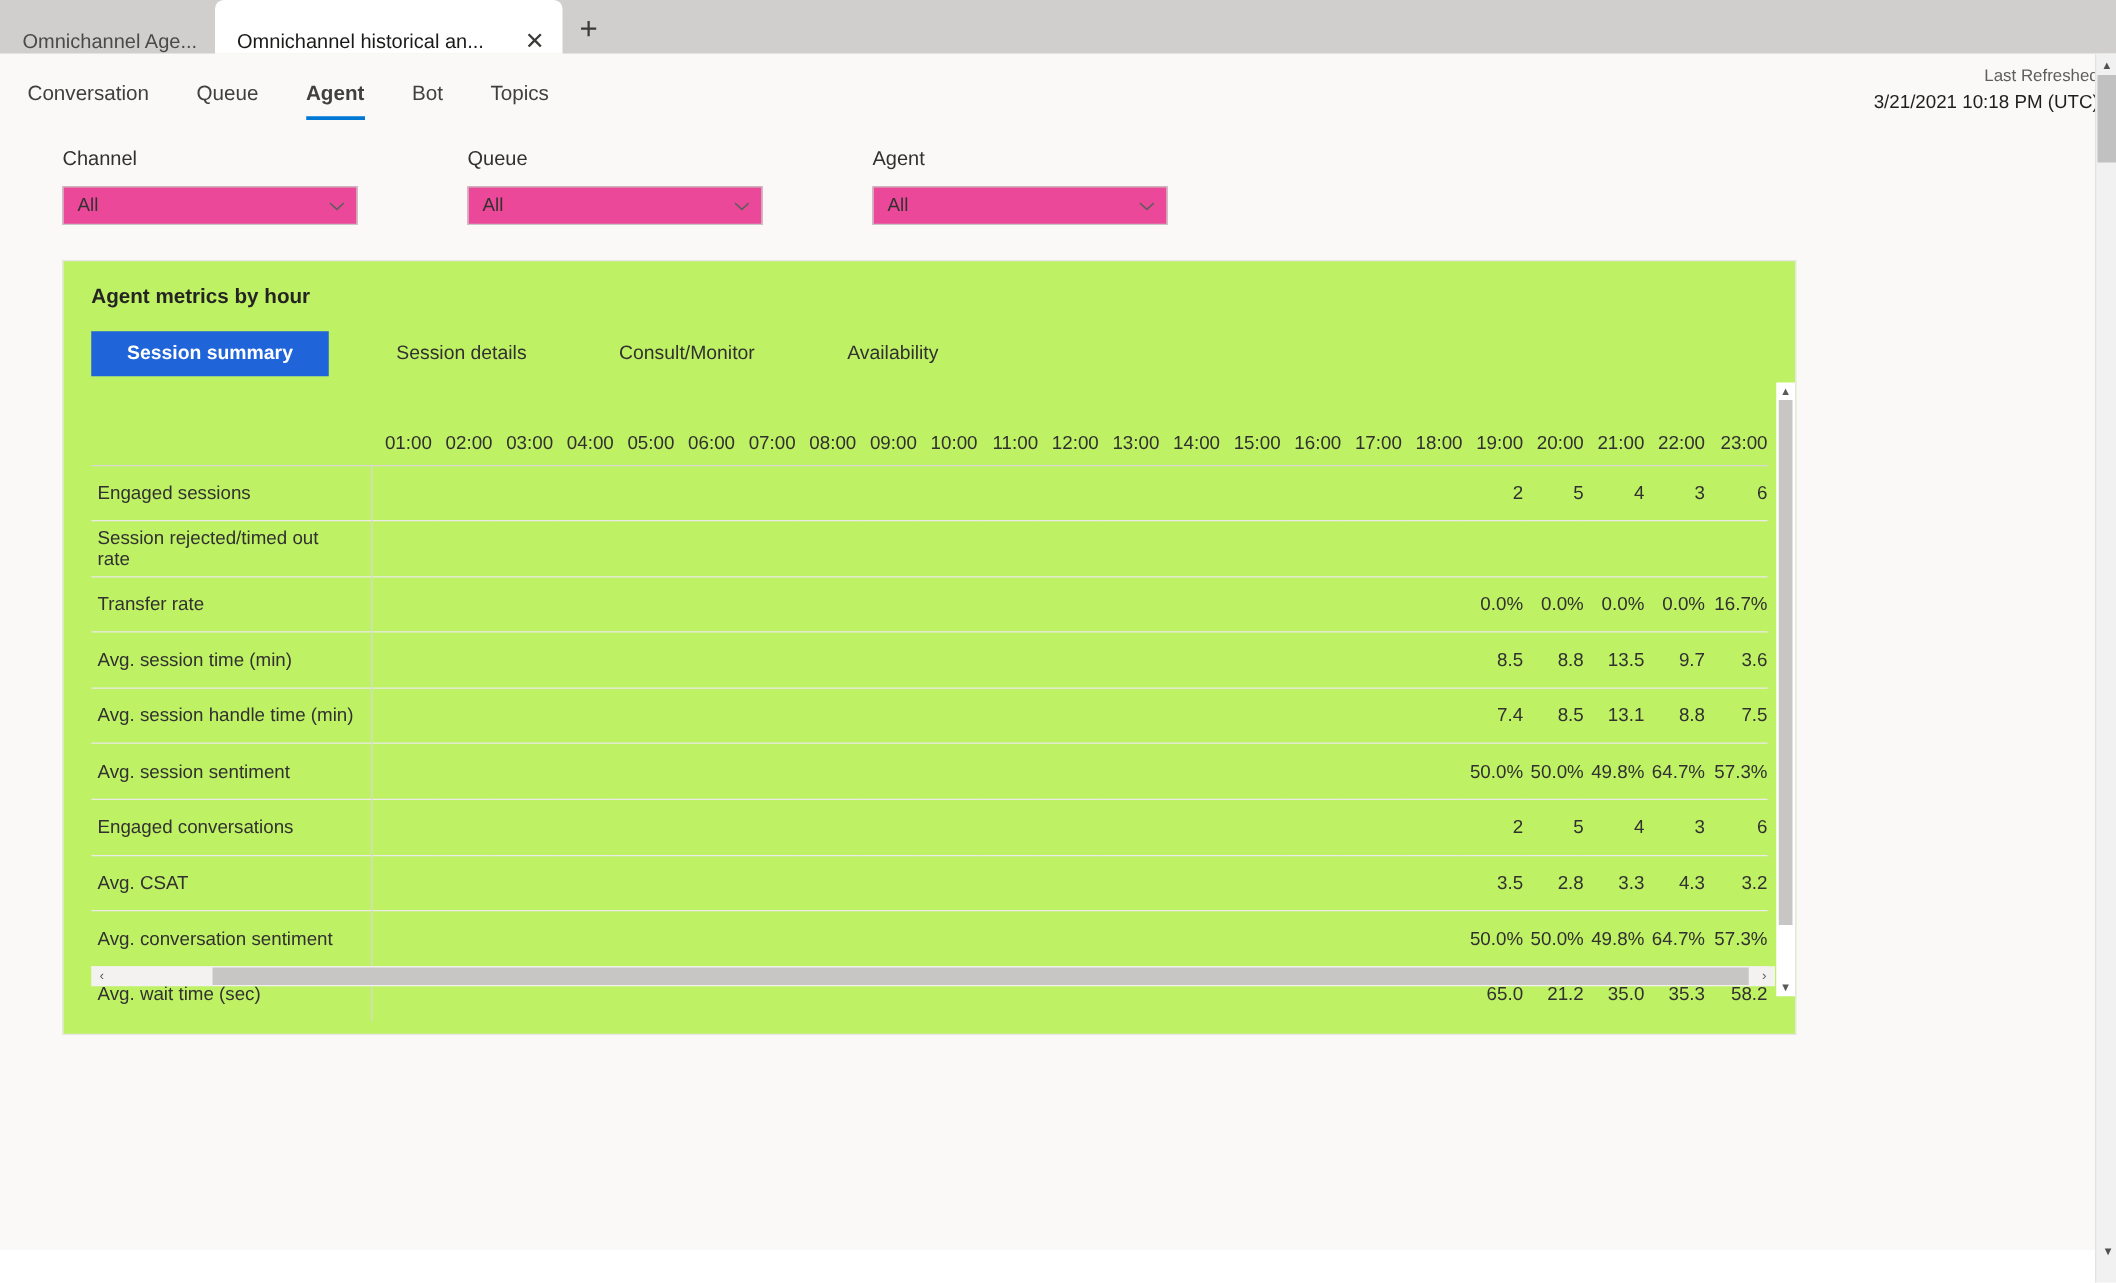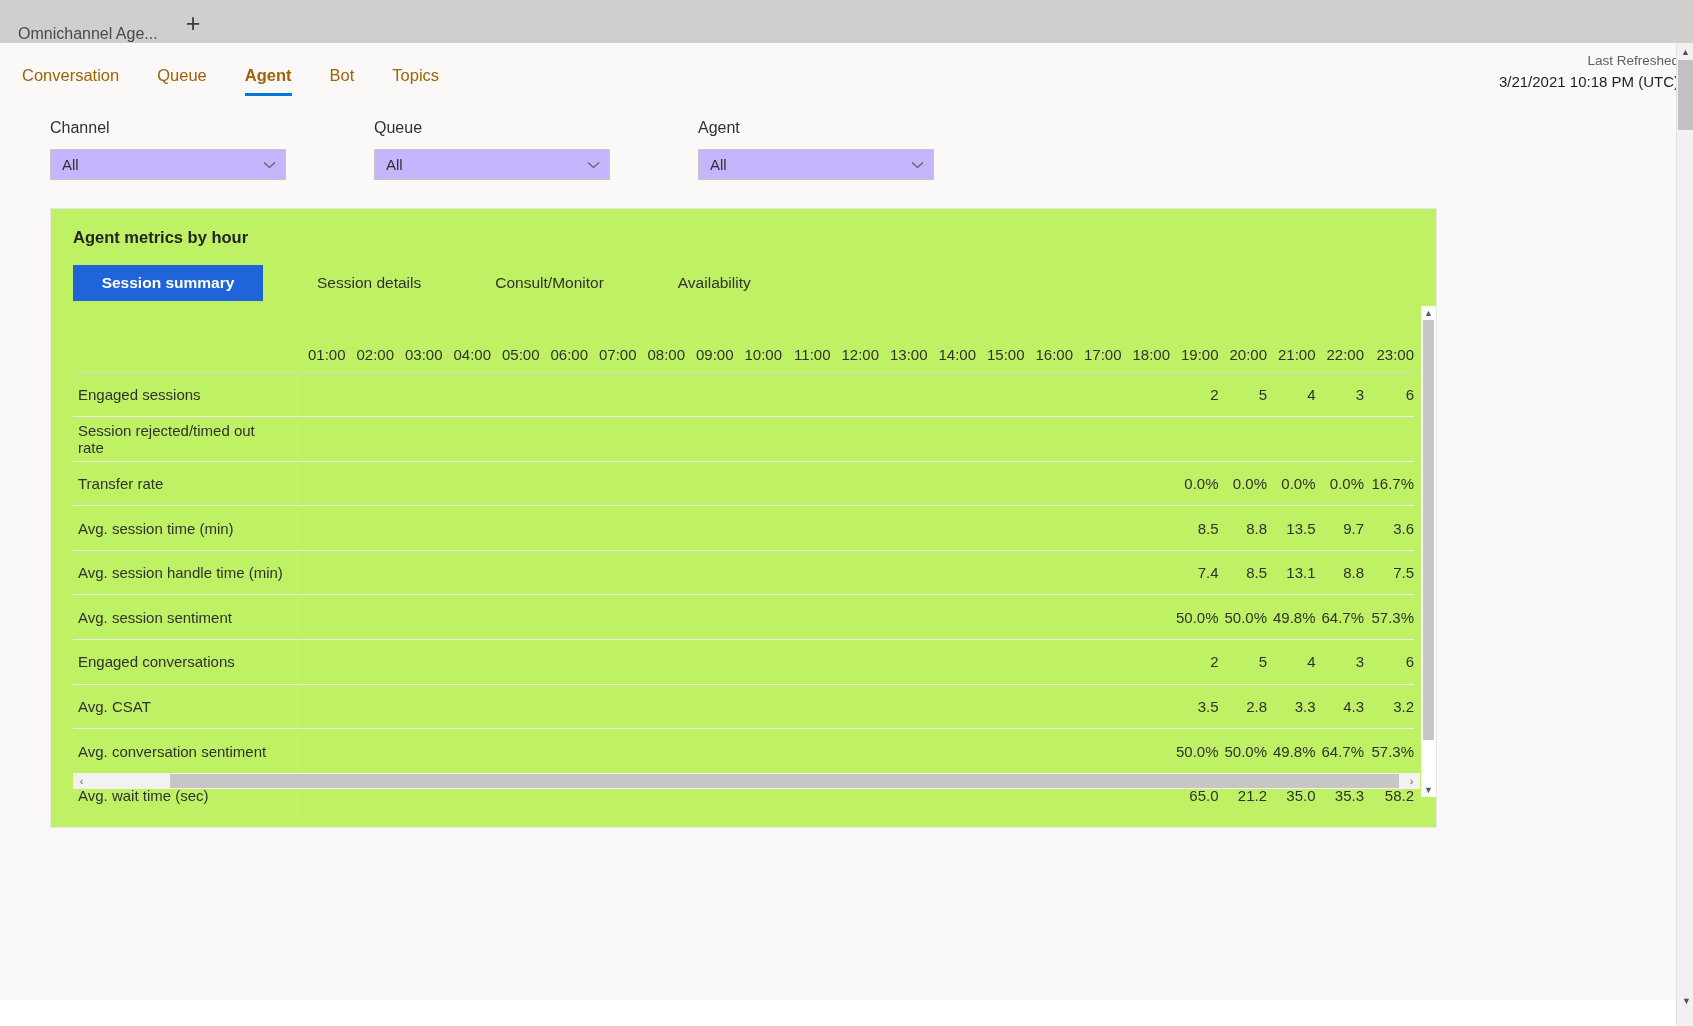--- a/index.html
+++ b/index.html
@@ -61,21 +61,21 @@
     background: #faf9f8;
     height: 54px;
     display: flex;
     align-items: flex-end;
     position: relative;
     border-bottom: 1px solid #faf9f8;
   }
   .navtabs { display: flex; align-items: flex-end; padding-left: 22px; }
   .navtab {
     font-size: 16.5px;
-    color: #a16207;
+    color: #404040;
     padding: 0 0 11px 0;
     margin-right: 38px;
     cursor: pointer;
     position: relative;
     white-space: nowrap;
   }
   .navtab.selected { font-weight: bold; }
   .navtab.selected::after {
     content: "";
     position: absolute;
@@ -131,21 +131,21 @@
   }
   .filter { width: 236px; }
   .filter-label {
     font-size: 16px;
     color: #323130;
     margin-bottom: 12px;
     display: block;
   }
   .filter-select {
     height: 31px;
-    background: #c4b5fd;
+    background: #ec4899;
     border: 1px solid #c8c6c4;
     display: flex;
     align-items: center;
     justify-content: space-between;
     padding: 0 9px 0 11px;
     font-size: 15px;
     color: #323130;
     cursor: pointer;
   }
   .chev { width: 13px; height: 8px; display: block; }
@@ -314,20 +314,24 @@
     bottom: 17px; left: 1px;
     width: 15px; height: 17px;
   }
 </style>
 </head>
 <body>
 
 <div class="tabstrip">
   <div class="tab inactive">
     <span class="tab-label">Omnichannel Age...</span>
+  </div>
+  <div class="tab active">
+    <span class="tab-label">Omnichannel historical an...</span>
+    <span class="tab-close">✕</span>
   </div>
   <div class="newtab">+</div>
 </div>
 
 <div class="appbar">
   <div class="navtabs">
     <div class="navtab"><span>Conversation</span></div>
     <div class="navtab"><span>Queue</span></div>
     <div class="navtab selected"><span>Agent</span></div>
     <div class="navtab"><span>Bot</span></div>

